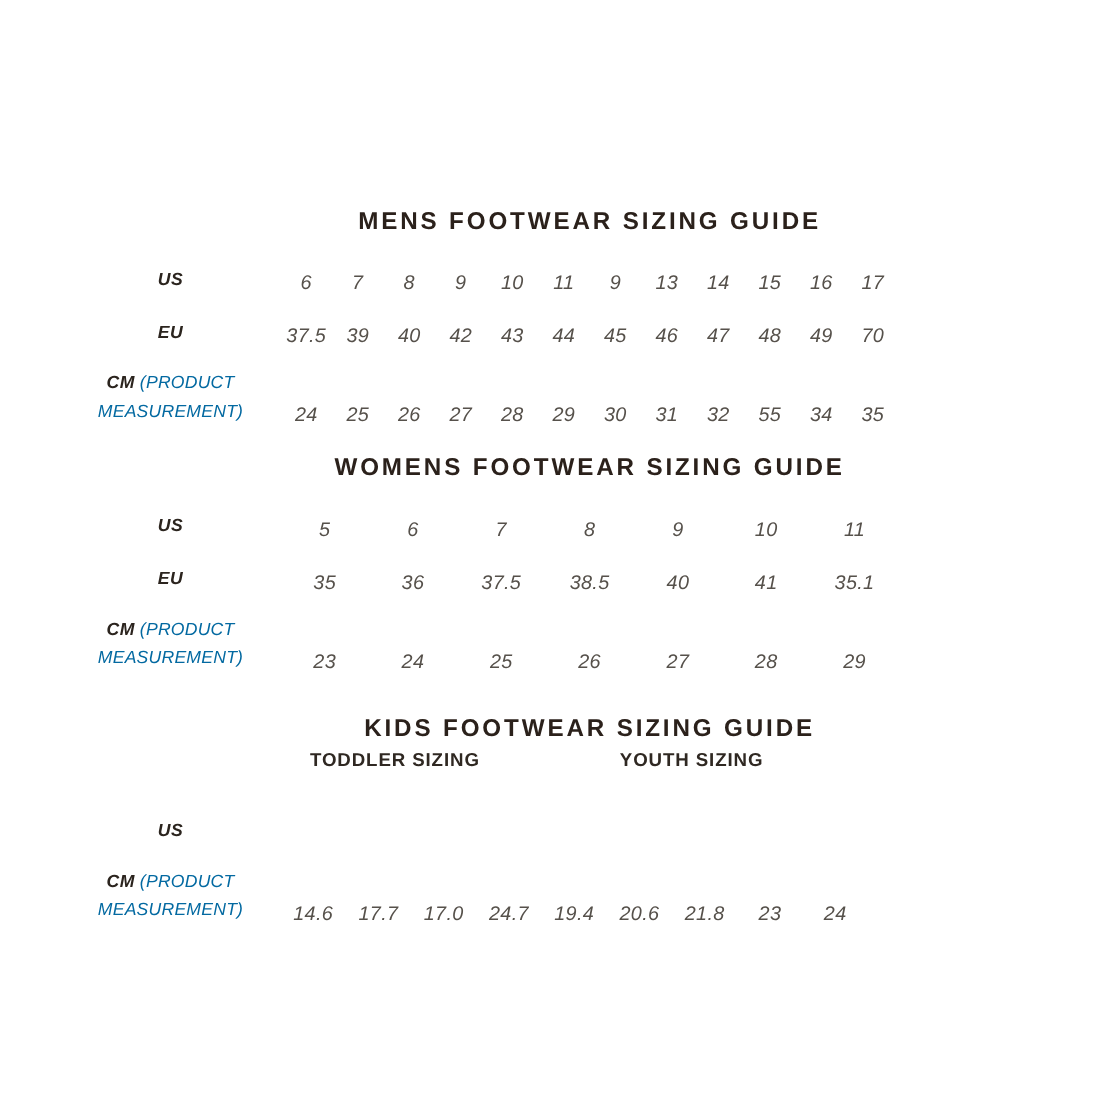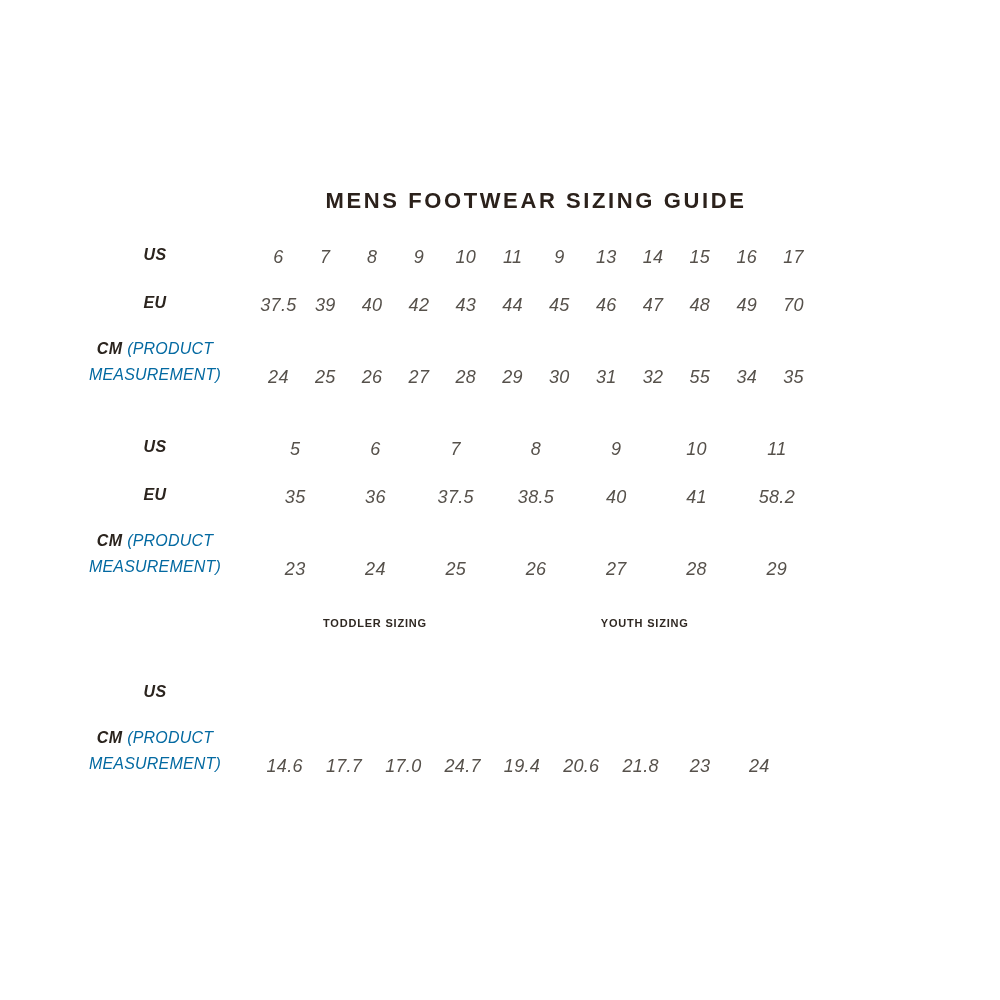--- a/index.html
+++ b/index.html
@@ -31,21 +31,21 @@
   }
   .kids .cells { margin-right:28px; }
 
   .section { margin-bottom:0; }
   .section.womens { margin-top:24px; }
   .section.kids { margin-top:37px; }
 
   .subheaders { position:relative; height:26px; margin-left:200px; margin-top:6px; }
   .subheader {
     position:absolute; transform:translateX(-50%); white-space:nowrap;
-    font-size:11px; font-weight:700; letter-spacing:0.8px; color:#2f2822;margin-left:16px;
+    font-size:17px; font-weight:700; letter-spacing:0.8px; color:#2f2822;
   }
   .subheader.toddler { left:18.5%; }
   .subheader.youth  { left:66.5%; }
   .kids .us-row { margin-top:14px; }
 </style>
 </head>
 <body>
 
 <div class="page">
   <div class="content">
@@ -106,20 +106,21 @@
             <span class="cell">31</span>
             <span class="cell">32</span>
             <span class="cell">55</span>
             <span class="cell">34</span>
             <span class="cell">35</span>
           </div>
       </div>
     </div>
 
     <div class="section womens">
+      <div class="section-title">WOMENS FOOTWEAR SIZING GUIDE</div>
       <div class="size-row">
         <div class="row-label">
           <span class="label-bold">US</span>
         </div>
         <div class="cells">
             <span class="cell">5</span>
             <span class="cell">6</span>
             <span class="cell">7</span>
             <span class="cell">8</span>
             <span class="cell">9</span>
@@ -131,41 +132,42 @@
         <div class="row-label">
           <span class="label-bold">EU</span>
         </div>
         <div class="cells">
             <span class="cell">35</span>
             <span class="cell">36</span>
             <span class="cell">37.5</span>
             <span class="cell">38.5</span>
             <span class="cell">40</span>
             <span class="cell">41</span>
-            <span class="cell">58.2</span>
+            <span class="cell">35.1</span>
           </div>
       </div>
       <div class="size-row cm-row">
         <div class="row-label">
           <span class="label-bold">CM</span>
           <span class="label-note">(PRODUCT MEASUREMENT)</span>
         </div>
         <div class="cells">
             <span class="cell">23</span>
             <span class="cell">24</span>
             <span class="cell">25</span>
             <span class="cell">26</span>
             <span class="cell">27</span>
             <span class="cell">28</span>
             <span class="cell">29</span>
           </div>
       </div>
     </div>
 
     <div class="section kids">
+      <div class="section-title">KIDS FOOTWEAR SIZING GUIDE</div>
       <div class="subheaders">
         <span class="subheader toddler">TODDLER SIZING</span>
         <span class="subheader youth">YOUTH SIZING</span>
       </div>
       <div class="size-row us-row">
         <div class="row-label">
           <span class="label-bold">US</span>
         </div>
       </div>
       <div class="size-row cm-row">

